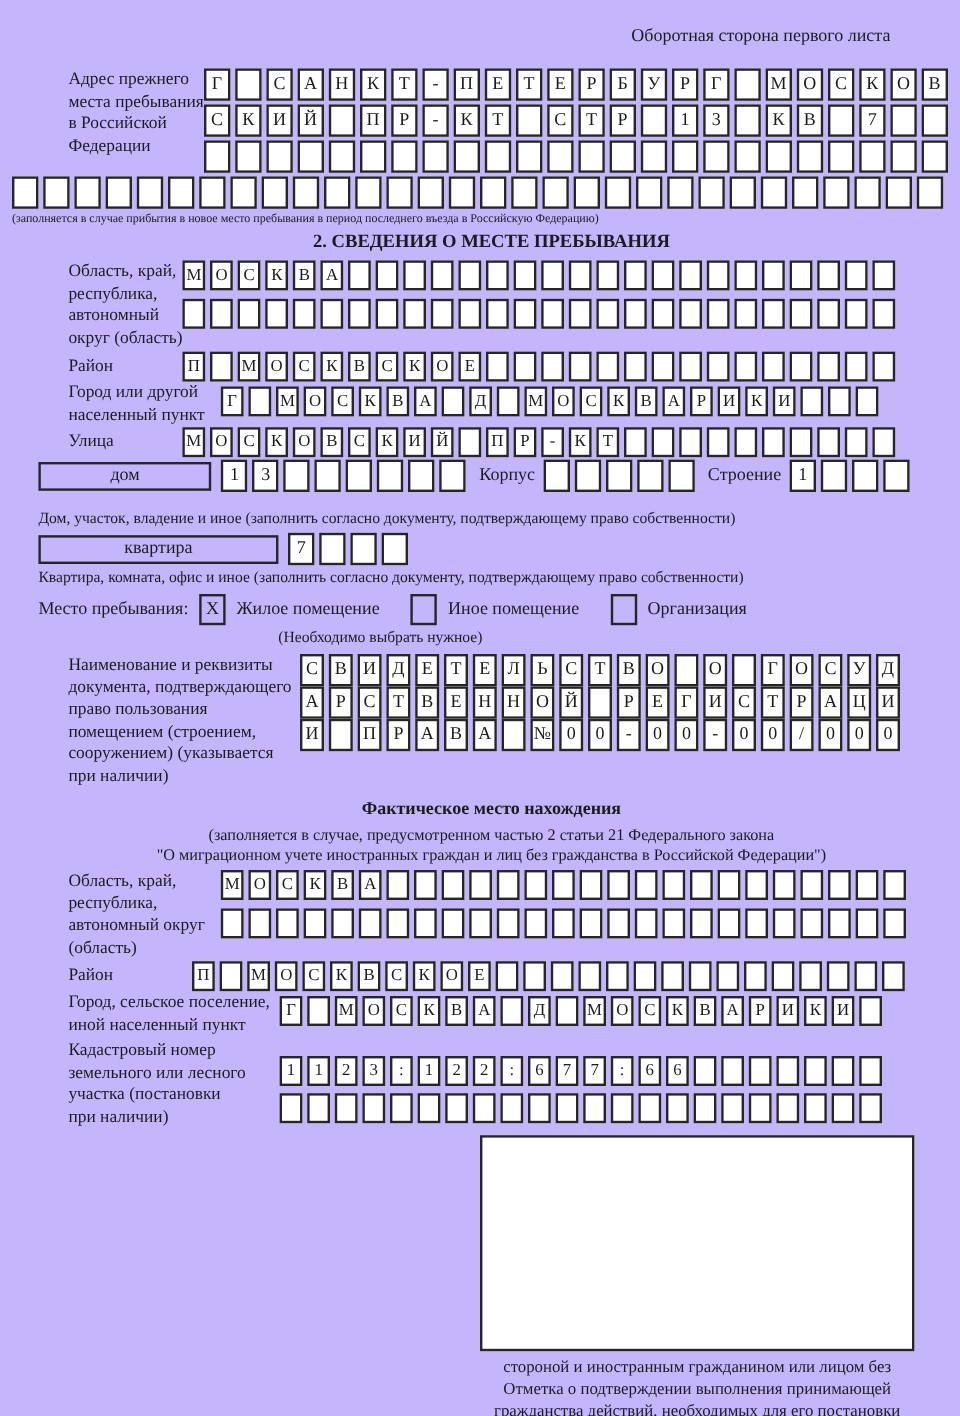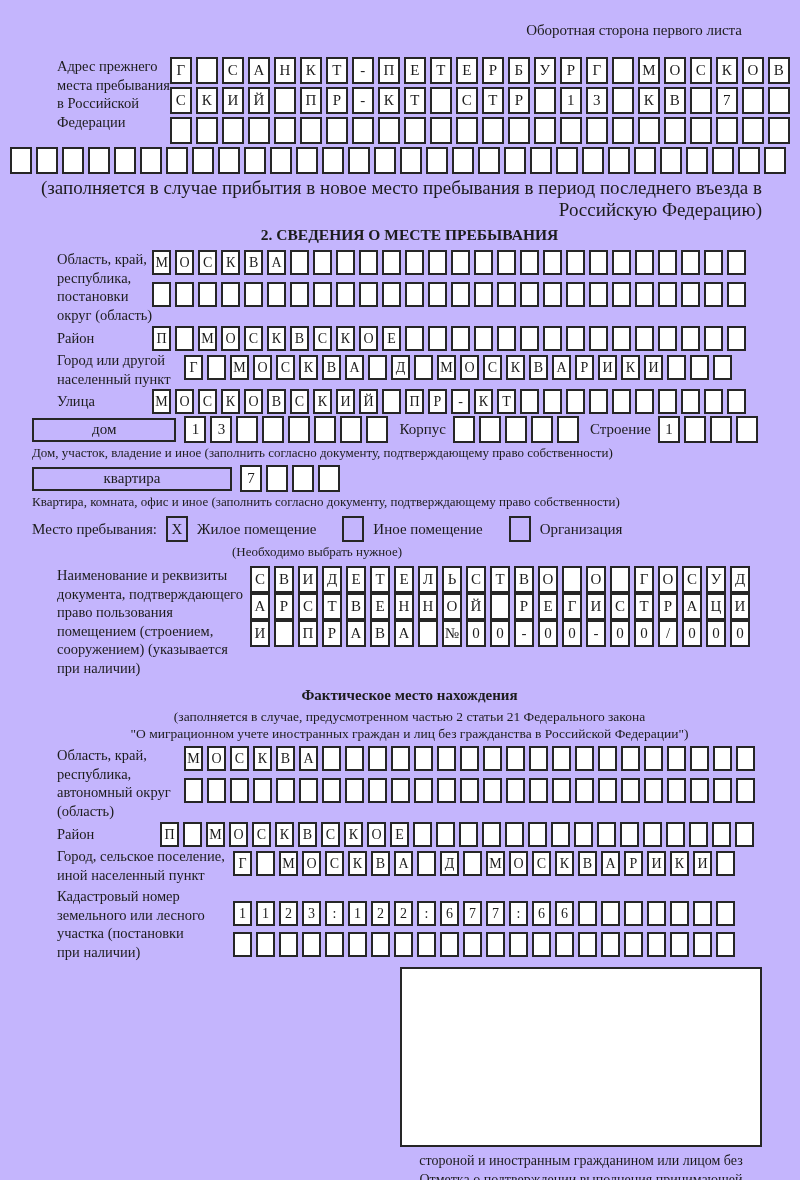--- a/index.html
+++ b/index.html
@@ -24,21 +24,21 @@
   .lbl-kad{flex:0 0 176px}
   .cells{ display:flex; }
   .cell{
     flex:0 0 auto; box-sizing:border-box; border:2px solid #262626; background:#fff;
     margin-right:4px; display:flex; align-items:center; justify-content:center;
   }
   .cells-l .cell{ width:22px; height:27px; font-size:15px; }
   .cells-m .cell{ width:19px; height:25px; font-size:14px; }
   .cells-doc .cell{ width:20px; height:27px; font-size:15px; }
   .mb3{margin-bottom:3px}.mb5{margin-bottom:0}.mb6{margin-bottom:6px}.mb7{margin-bottom:7px}
-  .small-note{ font-size:19px; text-align:right; }
+  .small-note{ font-size:10px; text-align:left; }
   .sec-title{ font-size:15.5px; font-weight:bold; text-align:center; margin:5px 0 6px 0; }
   .widebox{
     box-sizing:border-box; border:2px solid #262626; height:24px;
     display:flex; align-items:center; justify-content:center; font-size:15px;
   }
   .dom-box{ width:170px; }
   .kv-box{ width:200px; }
   .inline-lbl{ font-size:15px; padding:0 7px; white-space:nowrap; }
   .checkbox{
     box-sizing:border-box; border:2px solid #262626; width:22px; height:26px;
@@ -190,21 +190,21 @@
       <div class="cell"></div>
     </div>
   <div class="small-note" style="margin-left:-47px">(заполняется в случае прибытия в новое место пребывания в период последнего въезда в Российскую Федерацию)</div>
 
   <div class="sec-title">2. СВЕДЕНИЯ О МЕСТЕ ПРЕБЫВАНИЯ</div>
 
   <div class="blk">
     <div class="lbl lbl-oblast">
       <div>Область, край,</div>
       <div>республика,</div>
-      <div>постановки</div>
+      <div>автономный</div>
       <div>округ (область)</div>
     </div>
     <div class="cells-col">
       <div class="cells cells-m mb7">
           <div class="cell">М</div>
           <div class="cell">О</div>
           <div class="cell">С</div>
           <div class="cell">К</div>
           <div class="cell">В</div>
           <div class="cell">А</div>
@@ -379,21 +379,21 @@
         <div class="cell"></div>
       </div>
     <div class="inline-lbl">Строение</div>
     <div class="cells cells-l">
         <div class="cell">1</div>
         <div class="cell"></div>
         <div class="cell"></div>
         <div class="cell"></div>
       </div>
   </div>
-  <div style="font-size:13px;margin-left:-25px;margin-top:2px">Дом, участок, владение и иное (заполнить согласно документу, подтверждающему право собственности)</div>
+  <div style="font-size:13px;margin-left:-25px;margin-top:14px">Дом, участок, владение и иное (заполнить согласно документу, подтверждающему право собственности)</div>
 
   <div class="domrow" style="margin-top:4px">
     <div class="widebox kv-box">квартира</div>
     <div class="gap8"></div>
     <div class="cells cells-l">
         <div class="cell">7</div>
         <div class="cell"></div>
         <div class="cell"></div>
         <div class="cell"></div>
       </div>

